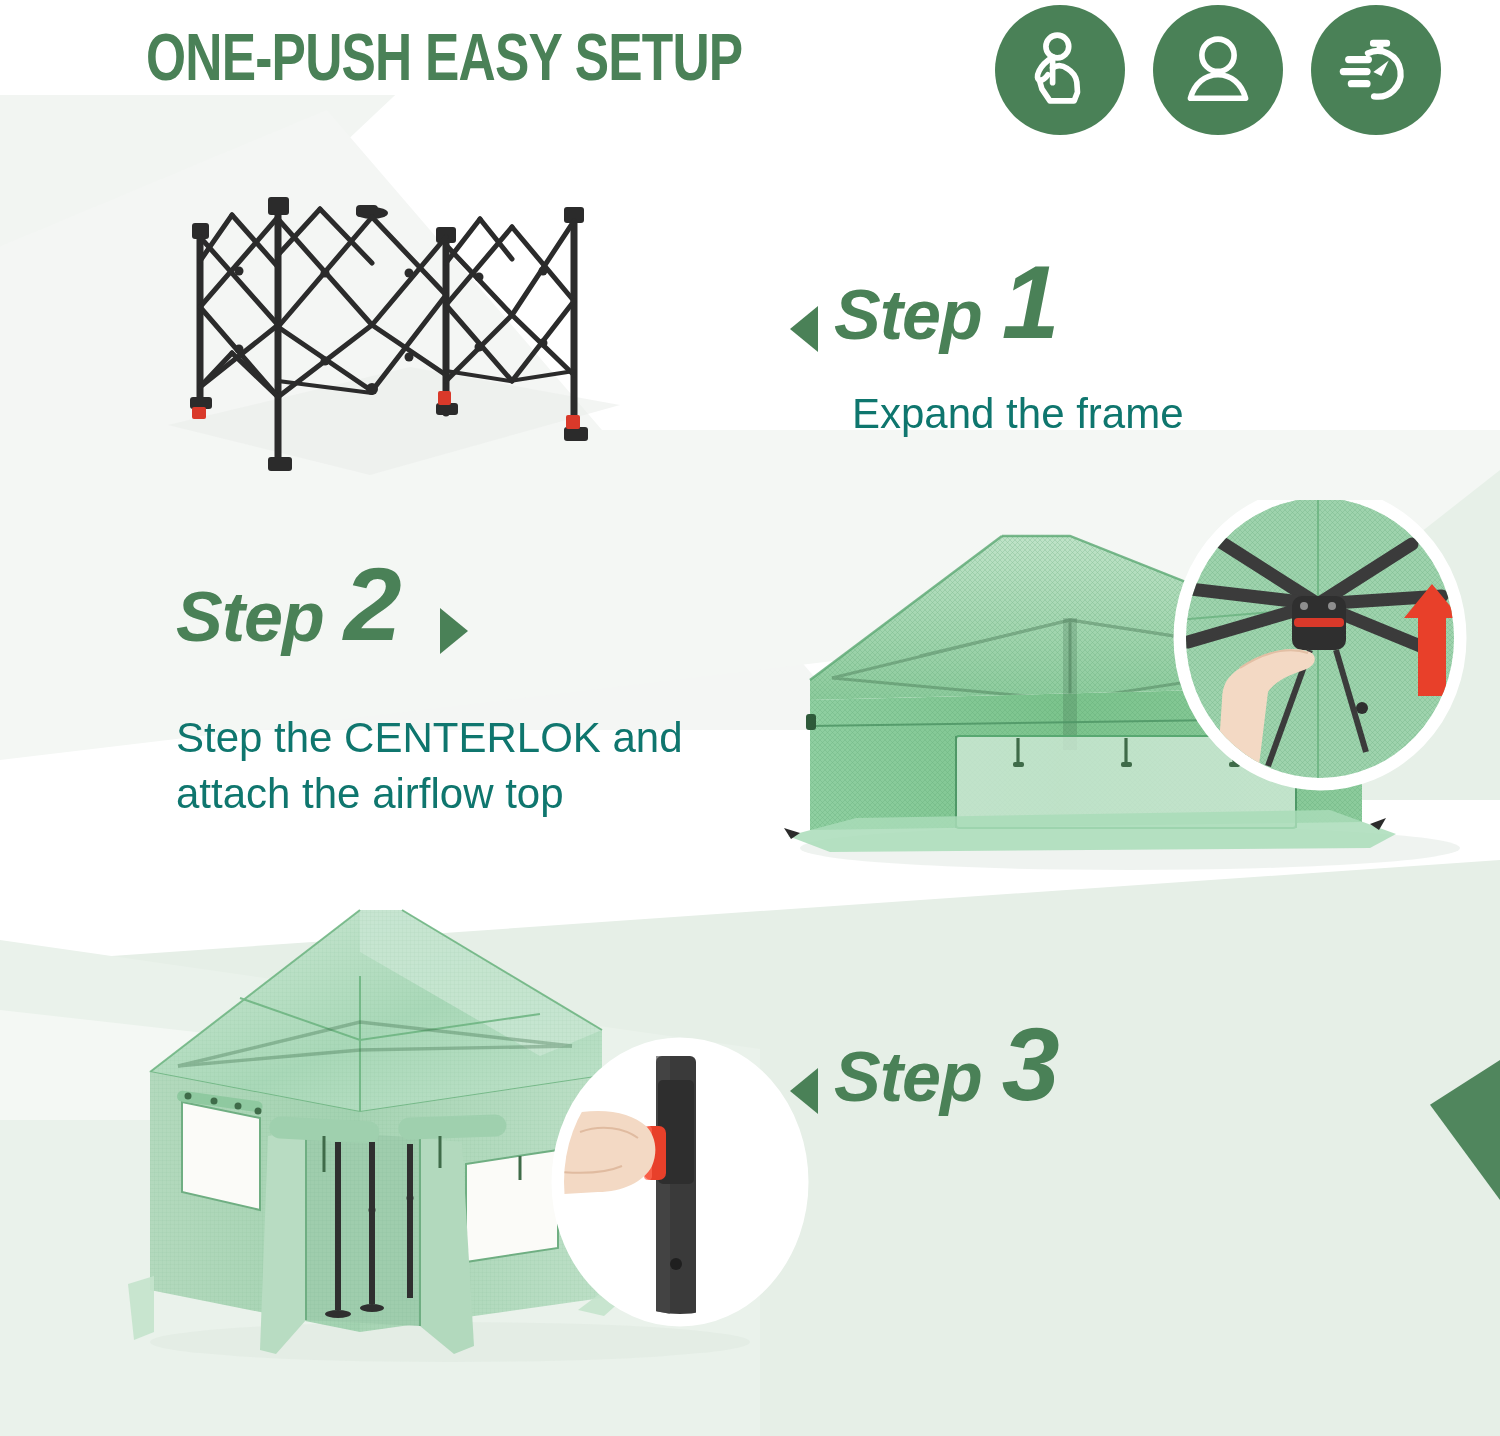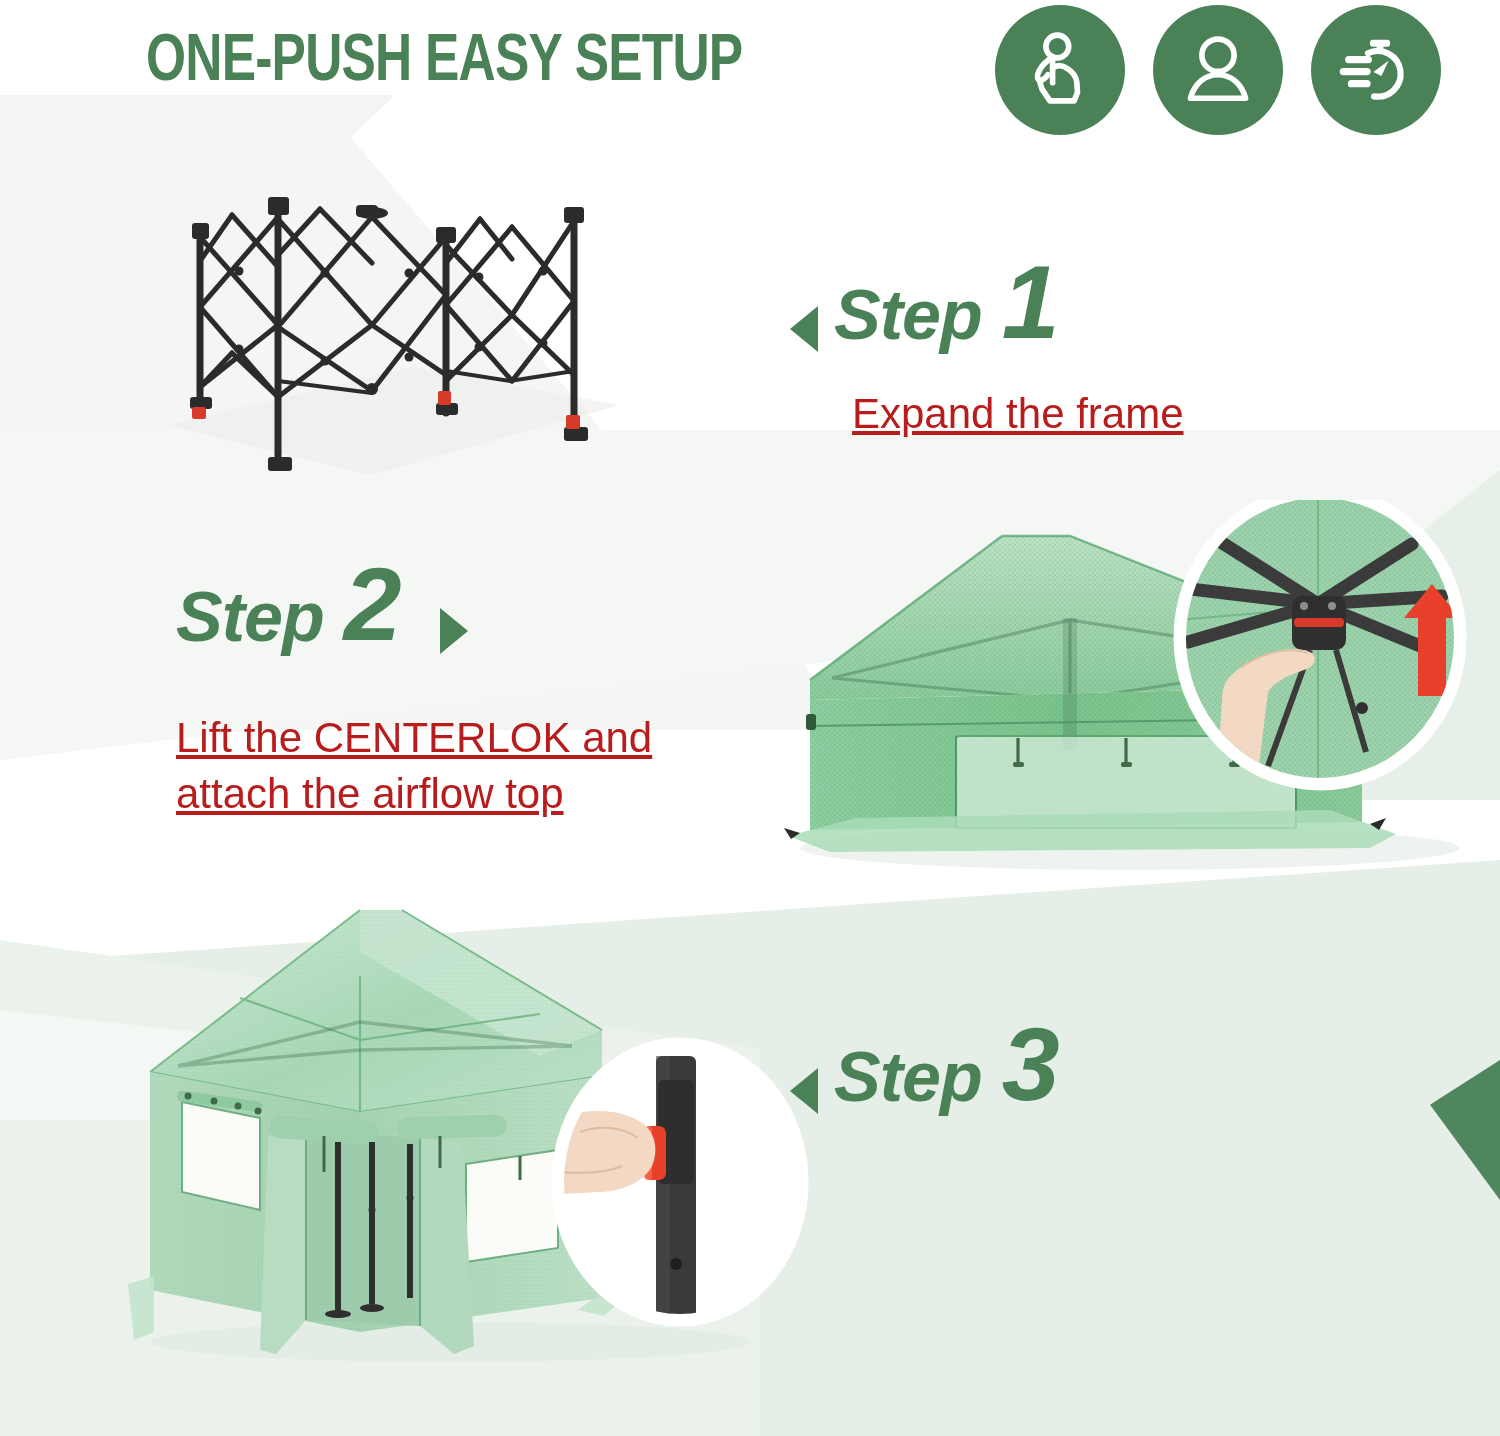--- a/index.html
+++ b/index.html
@@ -87,23 +87,22 @@
                border-right:28px solid #4a8157; }
   .tri-right { border-top:23px solid transparent; border-bottom:23px solid transparent;
                border-left:28px solid #4a8157; }
 
   .step-body {
     position:absolute;
     font-family:"Liberation Sans", sans-serif;
     font-weight:300;
     font-size:42px;
     line-height:56px;
-    color:#b91c1c;
+    color:#0f766e;
     letter-spacing:0px;
-    text-decoration:underline;
   }
 
   
   .art { position:absolute; }
 
   
   .frame-art { left:160px; top:175px; width:470px; height:330px; }
 
   
   .gh2 { left:770px; top:500px; width:730px; height:400px; }
@@ -270,21 +269,21 @@
     <span class="step-num">1</span>
   </div>
   <div class="step-body" style="left:852px; top:386px;">Expand the frame</div>
 
   <div class="step-head" style="left:176px; top:570px;">
     <span class="step-word">Step</span>
     <span class="step-num">2</span>
     <span class="tri tri-right" style="margin-left:22px;"></span>
   </div>
   <div class="step-body" style="left:176px; top:710px;">
-    <div>Lift the CENTERLOK and</div>
+    <div>Step the CENTERLOK and</div>
     <div>attach the airflow top</div>
   </div>
 
   <div class="art gh2">
     <svg width="730" height="400" viewBox="0 0 730 400" aria-hidden="true">
       <defs>
         <linearGradient id="g2roof" x1="0" y1="0" x2="0" y2="1">
           <stop offset="0" stop-color="#bfe3c8"></stop>
           <stop offset="1" stop-color="#8ccb9c"></stop>
         </linearGradient>

